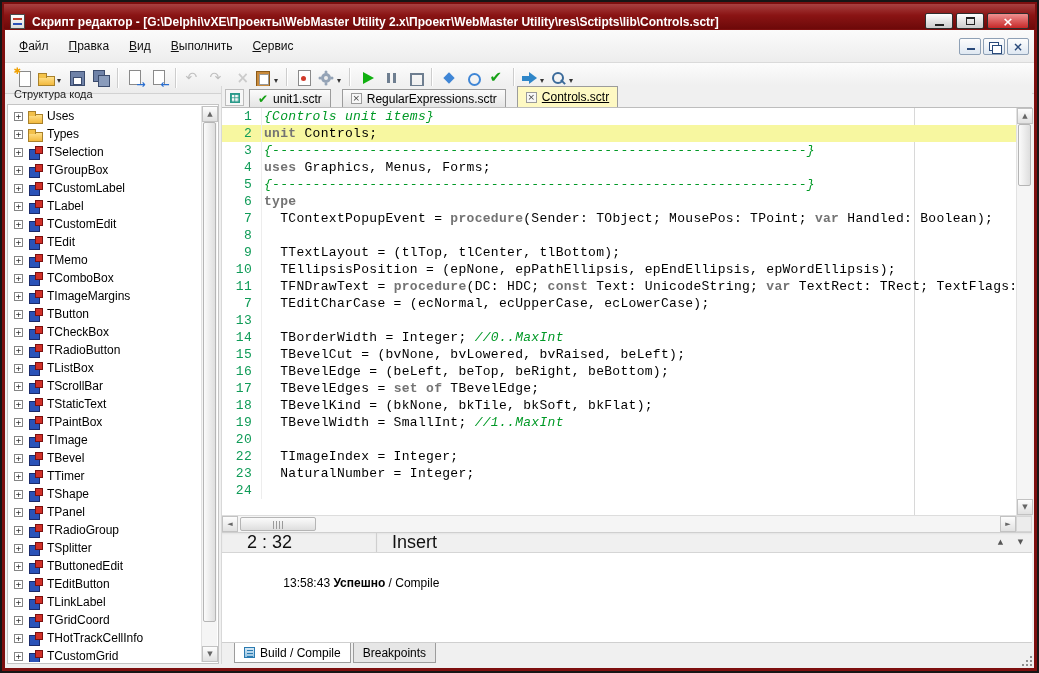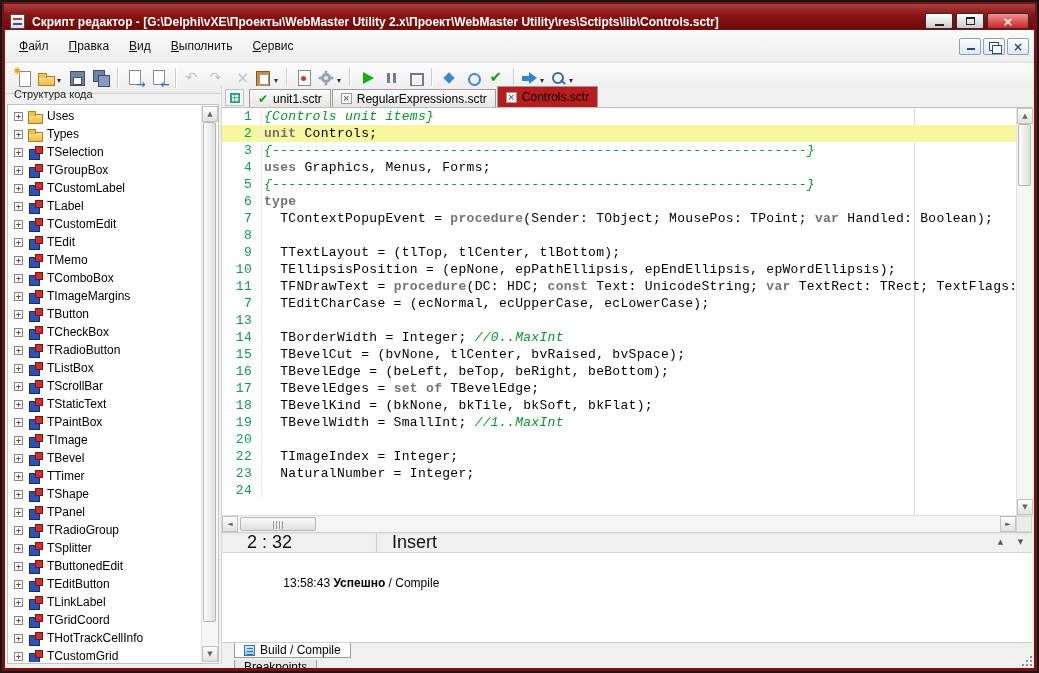--- a/index.html
+++ b/index.html
@@ -111,21 +111,21 @@
 
   
   .main{position:absolute;left:216px;top:56px;right:2px;bottom:4px;display:flex;flex-direction:column;border-left:1px solid #d8d8d8;}
   .tabbar{height:21px;display:flex;align-items:flex-end;gap:1px;padding-left:3px;background:#f0f0f0;}
   .tablist-btn{width:19px;height:17px;display:flex;align-items:center;justify-content:center;border:1px solid #bdbdbd;background:#f7f7f7;margin:0 4px 1px 0;}
   .grid-ic{width:10px;height:10px;border:1px solid #2a9a8a;
     background-image:linear-gradient(#2a9a8a 1px,transparent 1px),linear-gradient(90deg,#2a9a8a 1px,transparent 1px);
     background-size:3.4px 3.4px;}
   .tab{height:18px;display:flex;align-items:center;gap:5px;padding:0 8px;font-size:12px;border:1px solid #9c9c9c;border-bottom:none;
     background:linear-gradient(#fbfbfb,#e5e5e5);white-space:nowrap;}
-  .tab.active{height:21px;background:#b91c1c;position:relative;z-index:2;}
+  .tab.active{height:21px;background:#fef9c3;position:relative;z-index:2;text-decoration:underline;}
   .tab-close{width:11px;height:11px;border:1px solid #9a9a9a;background:#f7f7f7;position:relative;flex:none;}
   .tab-close::before{content:"\00D7";position:absolute;left:0;right:0;top:-1px;text-align:center;font-size:9px;line-height:11px;color:#444;font-family:"DejaVu Sans",sans-serif;}
   .tab-check{flex:none;}
   .tab-check::before{content:"\2714";color:#14a014;font-size:12px;font-family:"DejaVu Sans",sans-serif;}
 
   .editor-wrap{position:relative;height:408px;background:#fff;border-top:1px solid #bdbdbd;}
   .editor{position:absolute;left:0;top:0;right:16px;bottom:0;overflow:hidden;
     font-family:"Liberation Mono",monospace;font-size:13px;letter-spacing:0.3px;cursor:text;}
   .margin-line{position:absolute;left:692px;top:0;bottom:0;width:1px;background:#d8d8d8;z-index:1;}
   .code-line{display:flex;height:17px;line-height:17px;white-space:pre;position:relative;z-index:2;}
@@ -149,21 +149,21 @@
   .st-ic::before{position:absolute;left:0;right:0;top:2px;text-align:center;font-size:7px;color:#555;font-family:"DejaVu Sans",sans-serif;}
   .st-up::before{content:"\25B2";}
   .st-down::before{content:"\25BC";}
 
   
   .messages{flex:1;background:#ffffff;border-top:1px solid #d5d5d5;overflow:hidden;}
   .msg-entry{padding:9px 0 0 28px;font-size:12px;white-space:pre;color:#000;}
   .msg-status{font-weight:bold;text-align:right;}
 
   
-  .bottom-tabs{height:22px;background:#f0f0f0;display:flex;align-items:flex-start;padding-left:12px;gap:2px;border-top:1px solid #cfcfcf;flex-direction:column;}
+  .bottom-tabs{height:22px;background:#f0f0f0;display:flex;align-items:flex-start;padding-left:12px;gap:2px;border-top:1px solid #cfcfcf;}
   .btab{height:20px;display:flex;align-items:center;gap:5px;padding:0 9px;font-size:12px;border:1px solid #9c9c9c;border-top:none;background:#e6e6e6;white-space:nowrap;}
   .btab.active{background:#ffffff;}
   .btab-ic{width:11px;height:11px;border:1px solid #2a7ab0;background:linear-gradient(#d4e8f6,#94c2e0);position:relative;flex:none;}
   .btab-ic::before{content:"";position:absolute;left:2px;top:2px;width:6px;height:1px;background:#2a7ab0;box-shadow:0 3px 0 #2a7ab0,0 6px 0 #2a7ab0;}
 
   .resize-grip{position:absolute;right:4px;bottom:4px;width:13px;height:13px;}
   .resize-grip::before{content:"";position:absolute;right:1px;bottom:1px;width:2px;height:2px;background:#8f8f8f;
     box-shadow:-4px 0 0 #8f8f8f,-8px 0 0 #8f8f8f,0 -4px 0 #8f8f8f,-4px -4px 0 #8f8f8f,0 -8px 0 #8f8f8f;}
 </style>
 </head>
@@ -441,21 +441,21 @@
           <span class="sb-btn sb-down"></span>
         </div>
       </div>
     </div>
 
     <div class="main">
       <div class="tabbar">
         <span class="tablist-btn">
           <span class="grid-ic"></span>
         </span>
-        <div class="tabs" style="display:flex;align-items:flex-end;gap:1px;">
+        <div class="tabs" style="display:flex;align-items:flex-end;gap:11px;">
             <div class="tab">
               <span class="tab-check"></span>
               <span class="tab-label">unit1.sctr</span>
             </div>
             <div class="tab">
               <span class="tab-close"></span>
               <span class="tab-label">RegularExpressions.sctr</span>
             </div>
             <div class="tab active">
               <span class="tab-close"></span>
@@ -475,21 +475,21 @@
               <div class="code-line"><span class="ln">5</span><span class="code"><span class="tok-c">{------------------------------------------------------------------}</span></span></div>
               <div class="code-line"><span class="ln">6</span><span class="code"><span class="tok-k">type</span></span></div>
               <div class="code-line"><span class="ln">7</span><span class="code"><span class="tok-p">  TContextPopupEvent = </span><span class="tok-k">procedure</span><span class="tok-p">(Sender: TObject; MousePos: TPoint; </span><span class="tok-k">var</span><span class="tok-p"> Handled: Boolean);</span></span></div>
               <div class="code-line"><span class="ln">8</span><span class="code"></span></div>
               <div class="code-line"><span class="ln">9</span><span class="code"><span class="tok-p">  TTextLayout = (tlTop, tlCenter, tlBottom);</span></span></div>
               <div class="code-line"><span class="ln">10</span><span class="code"><span class="tok-p">  TEllipsisPosition = (epNone, epPathEllipsis, epEndEllipsis, epWordEllipsis);</span></span></div>
               <div class="code-line"><span class="ln">11</span><span class="code"><span class="tok-p">  TFNDrawText = </span><span class="tok-k">procedure</span><span class="tok-p">(DC: HDC; </span><span class="tok-k">const</span><span class="tok-p"> Text: UnicodeString; </span><span class="tok-k">var</span><span class="tok-p"> TextRect: TRect; TextFlags: C</span></span></div>
               <div class="code-line"><span class="ln">7</span><span class="code"><span class="tok-p">  TEditCharCase = (ecNormal, ecUpperCase, ecLowerCase);</span></span></div>
               <div class="code-line"><span class="ln">13</span><span class="code"></span></div>
               <div class="code-line"><span class="ln">14</span><span class="code"><span class="tok-p">  TBorderWidth = Integer; </span><span class="tok-c">//0..MaxInt</span></span></div>
-              <div class="code-line"><span class="ln">15</span><span class="code"><span class="tok-p">  TBevelCut = (bvNone, tlCenter, bvRaised, bvSpace);</span></span></div>
+              <div class="code-line"><span class="ln">15</span><span class="code"><span class="tok-p">  TBevelCut = (bvNone, bvLowered, bvRaised, beLeft);</span></span></div>
               <div class="code-line"><span class="ln">16</span><span class="code"><span class="tok-p">  TBevelEdge = (beLeft, beTop, beRight, beBottom);</span></span></div>
               <div class="code-line"><span class="ln">17</span><span class="code"><span class="tok-p">  TBevelEdges = </span><span class="tok-k">set</span><span class="tok-p"> </span><span class="tok-k">of</span><span class="tok-p"> TBevelEdge;</span></span></div>
               <div class="code-line"><span class="ln">18</span><span class="code"><span class="tok-p">  TBevelKind = (bkNone, bkTile, bkSoft, bkFlat);</span></span></div>
               <div class="code-line"><span class="ln">19</span><span class="code"><span class="tok-p">  TBevelWidth = SmallInt; </span><span class="tok-c">//1..MaxInt</span></span></div>
               <div class="code-line"><span class="ln">20</span><span class="code"></span></div>
               <div class="code-line"><span class="ln">22</span><span class="code"><span class="tok-p">  TImageIndex = Integer;</span></span></div>
               <div class="code-line"><span class="ln">23</span><span class="code"><span class="tok-p">  NaturalNumber = Integer;</span></span></div>
               <div class="code-line"><span class="ln">24</span><span class="code"></span></div>
             </div>
         </div>

